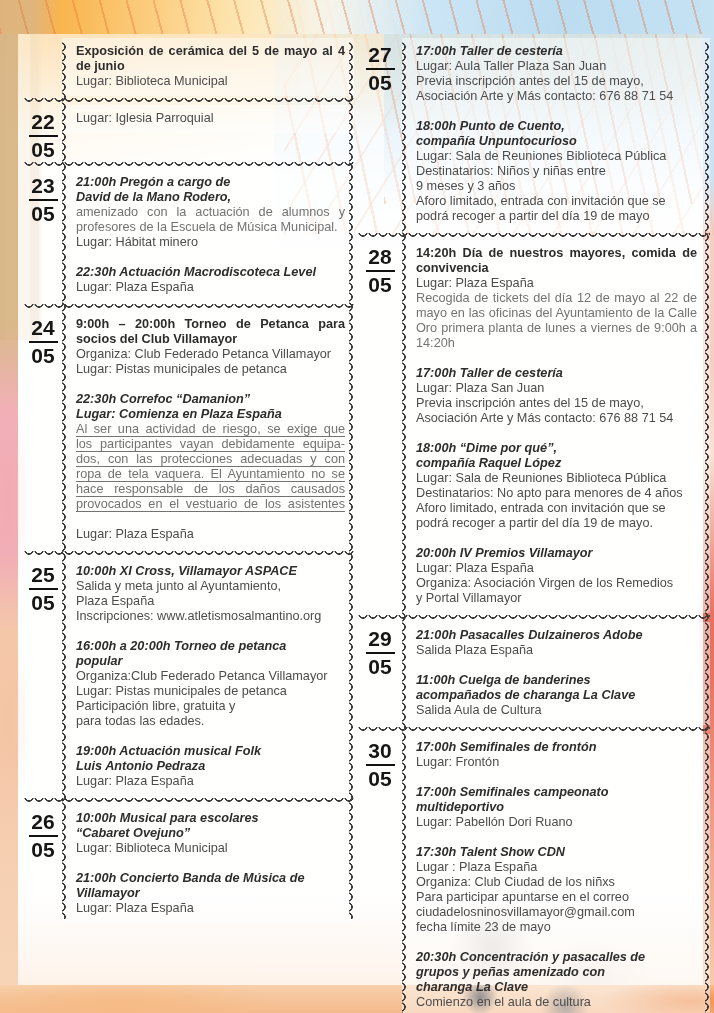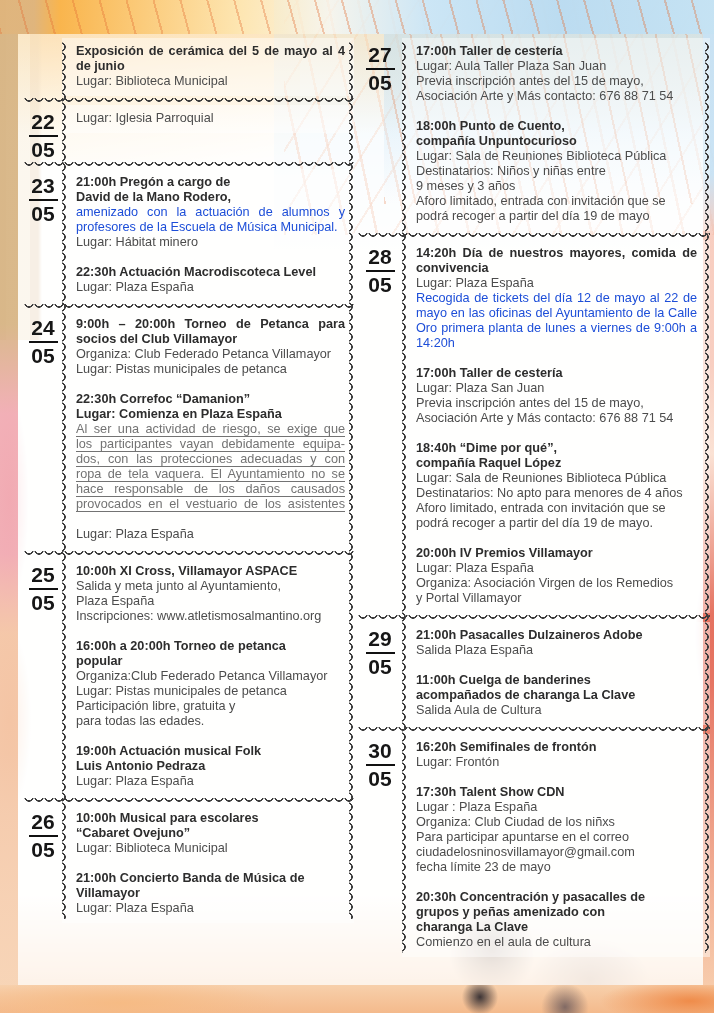--- a/index.html
+++ b/index.html
@@ -71,24 +71,24 @@
   .col-left .gutter{width:38px;}
   .col-right .gutter{width:44px;}
   .date{font-weight:bold;font-size:21px;line-height:1;color:#161616;text-align:center;}
   .date .bar{border:0;border-top:2.5px solid #111;width:29px;margin:3px 0 2px;}
   .box{flex:1;min-width:0;padding:6px 9px 7px 14px;background:rgba(255,255,255,.45);}
   .col-right .box{padding-right:13px;}
 
   .event{margin:0 0 15px;}
   .event:last-child{margin-bottom:0;}
   .box p{margin:0;font-size:12.7px;line-height:15px;white-space:pre-line;}
-  p.title{font-weight:bold;color:#2d2d2d;}
+  p.title{font-weight:bold;color:#2d2d2d;font-style:italic;}
   p.title-justified{font-weight:bold;color:#2d2d2d;white-space:normal;text-align:justify;}
   p.text{color:#4c4c4c;}
-  p.text-justified{color:#1d4ed8;white-space:normal;text-align:justify;}
+  p.text-justified{color:#737373;white-space:normal;text-align:justify;}
   p.text-underlined{color:#737373;text-align:justify;text-align-last:justify;
     text-decoration:underline;text-decoration-thickness:1px;text-underline-offset:2.5px;}
 </style>
 </head>
 <body>
 
 <div class="page">
 
   <div class="bgl g-topglow"></div>
   <div class="bgl g-sky"></div>
@@ -293,21 +293,21 @@
           <p class="text">Lugar: Plaza España</p>
           <p class="text-justified">Recogida de tickets del día 12 de mayo al 22 de mayo en las oficinas del Ayuntamiento de la Calle Oro primera planta de lunes a viernes de 9:00h a 14:20h</p>
         </div>
         <div class="event">
           <p class="title">17:00h Taller de cestería</p>
           <p class="text">Lugar: Plaza San Juan
 Previa inscripción antes del 15 de mayo,
 Asociación Arte y Más contacto: 676 88 71 54</p>
         </div>
         <div class="event">
-          <p class="title">18:40h “Dime por qué”,
+          <p class="title">18:00h “Dime por qué”,
 compañía Raquel López</p>
           <p class="text">Lugar: Sala de Reuniones Biblioteca Pública
 Destinatarios: No apto para menores de 4 años
 Aforo limitado, entrada con invitación que se
 podrá recoger a partir del día 19 de mayo.</p>
         </div>
         <div class="event">
           <p class="title">20:00h IV Premios Villamayor</p>
           <p class="text">Lugar: Plaza España
 Organiza: Asociación Virgen de los Remedios
@@ -342,22 +342,27 @@
     <div class="block">
       <div class="gutter">
         <div class="date">
           <div>30</div>
           <hr class="bar">
           <div>05</div>
         </div>
       </div>
       <div class="box">
         <div class="event">
-          <p class="title">16:20h Semifinales de frontón</p>
+          <p class="title">17:00h Semifinales de frontón</p>
           <p class="text">Lugar: Frontón</p>
+        </div>
+        <div class="event">
+          <p class="title">17:00h Semifinales campeonato
+multideportivo</p>
+          <p class="text">Lugar: Pabellón Dori Ruano</p>
         </div>
         <div class="event">
           <p class="title">17:30h Talent Show CDN</p>
           <p class="text">Lugar : Plaza España
 Organiza: Club Ciudad de los niñxs
 Para participar apuntarse en el correo
 ciudadelosninosvillamayor@gmail.com
 fecha límite 23 de mayo</p>
         </div>
         <div class="event">

